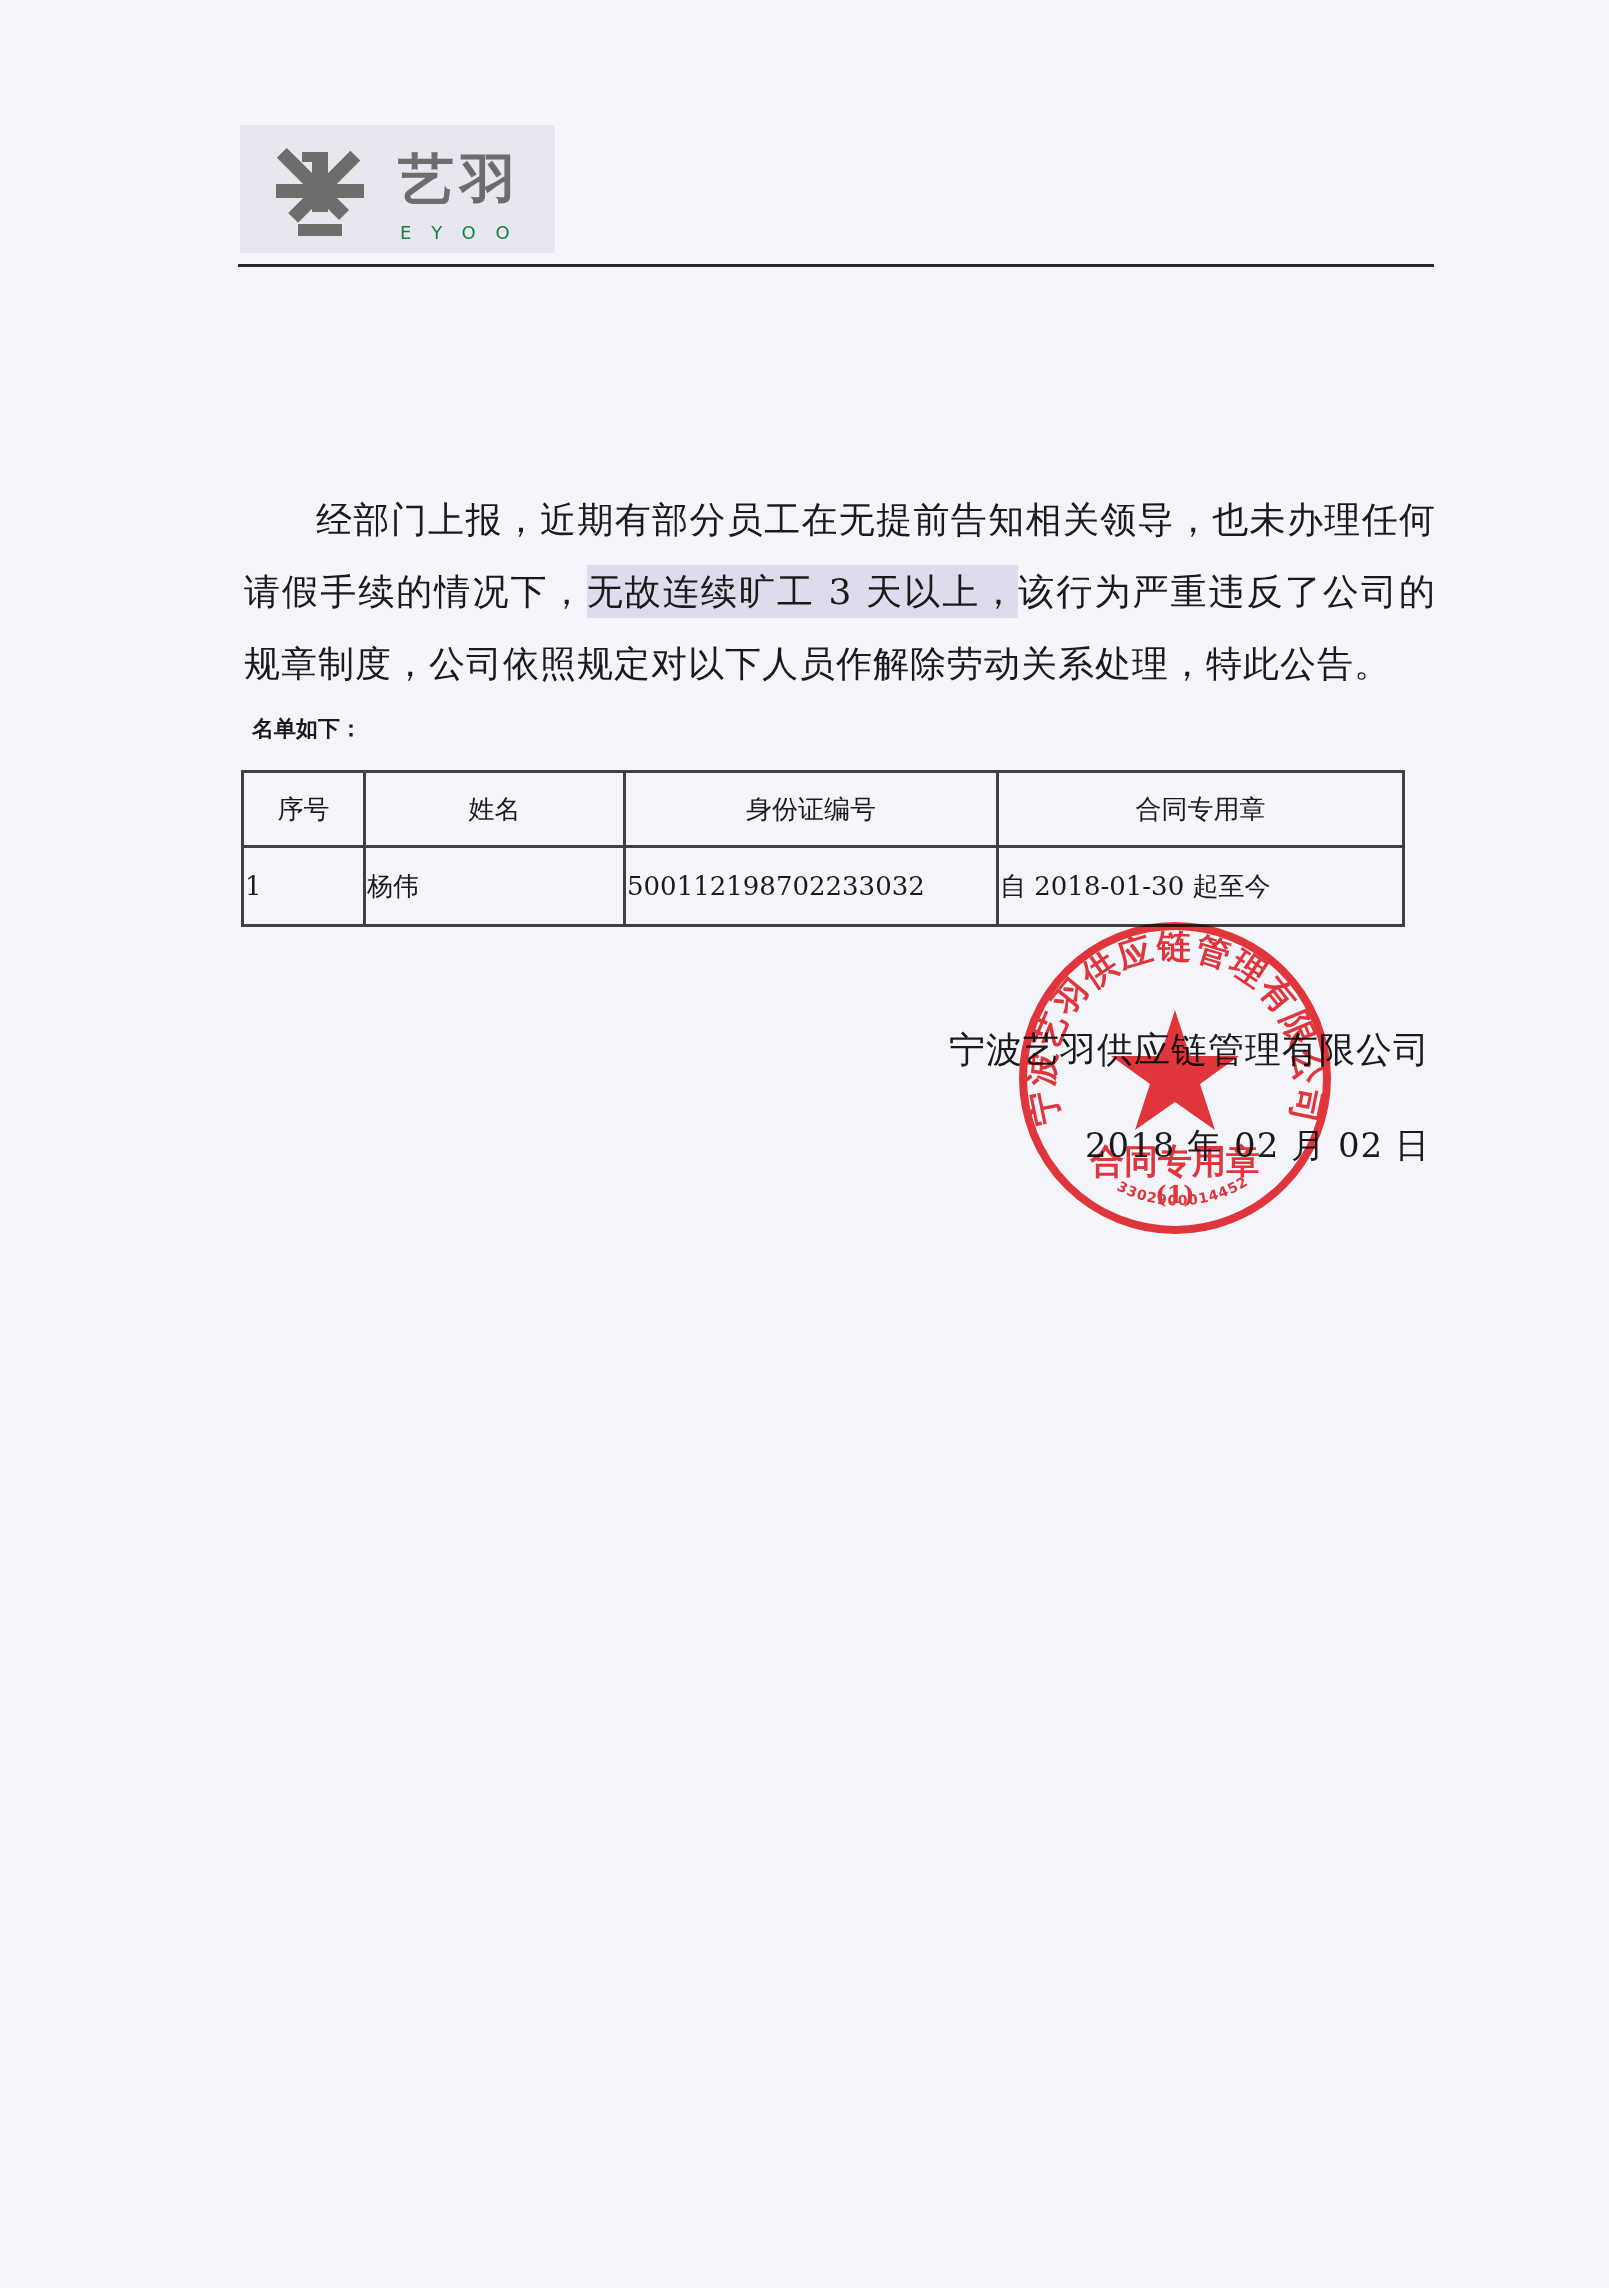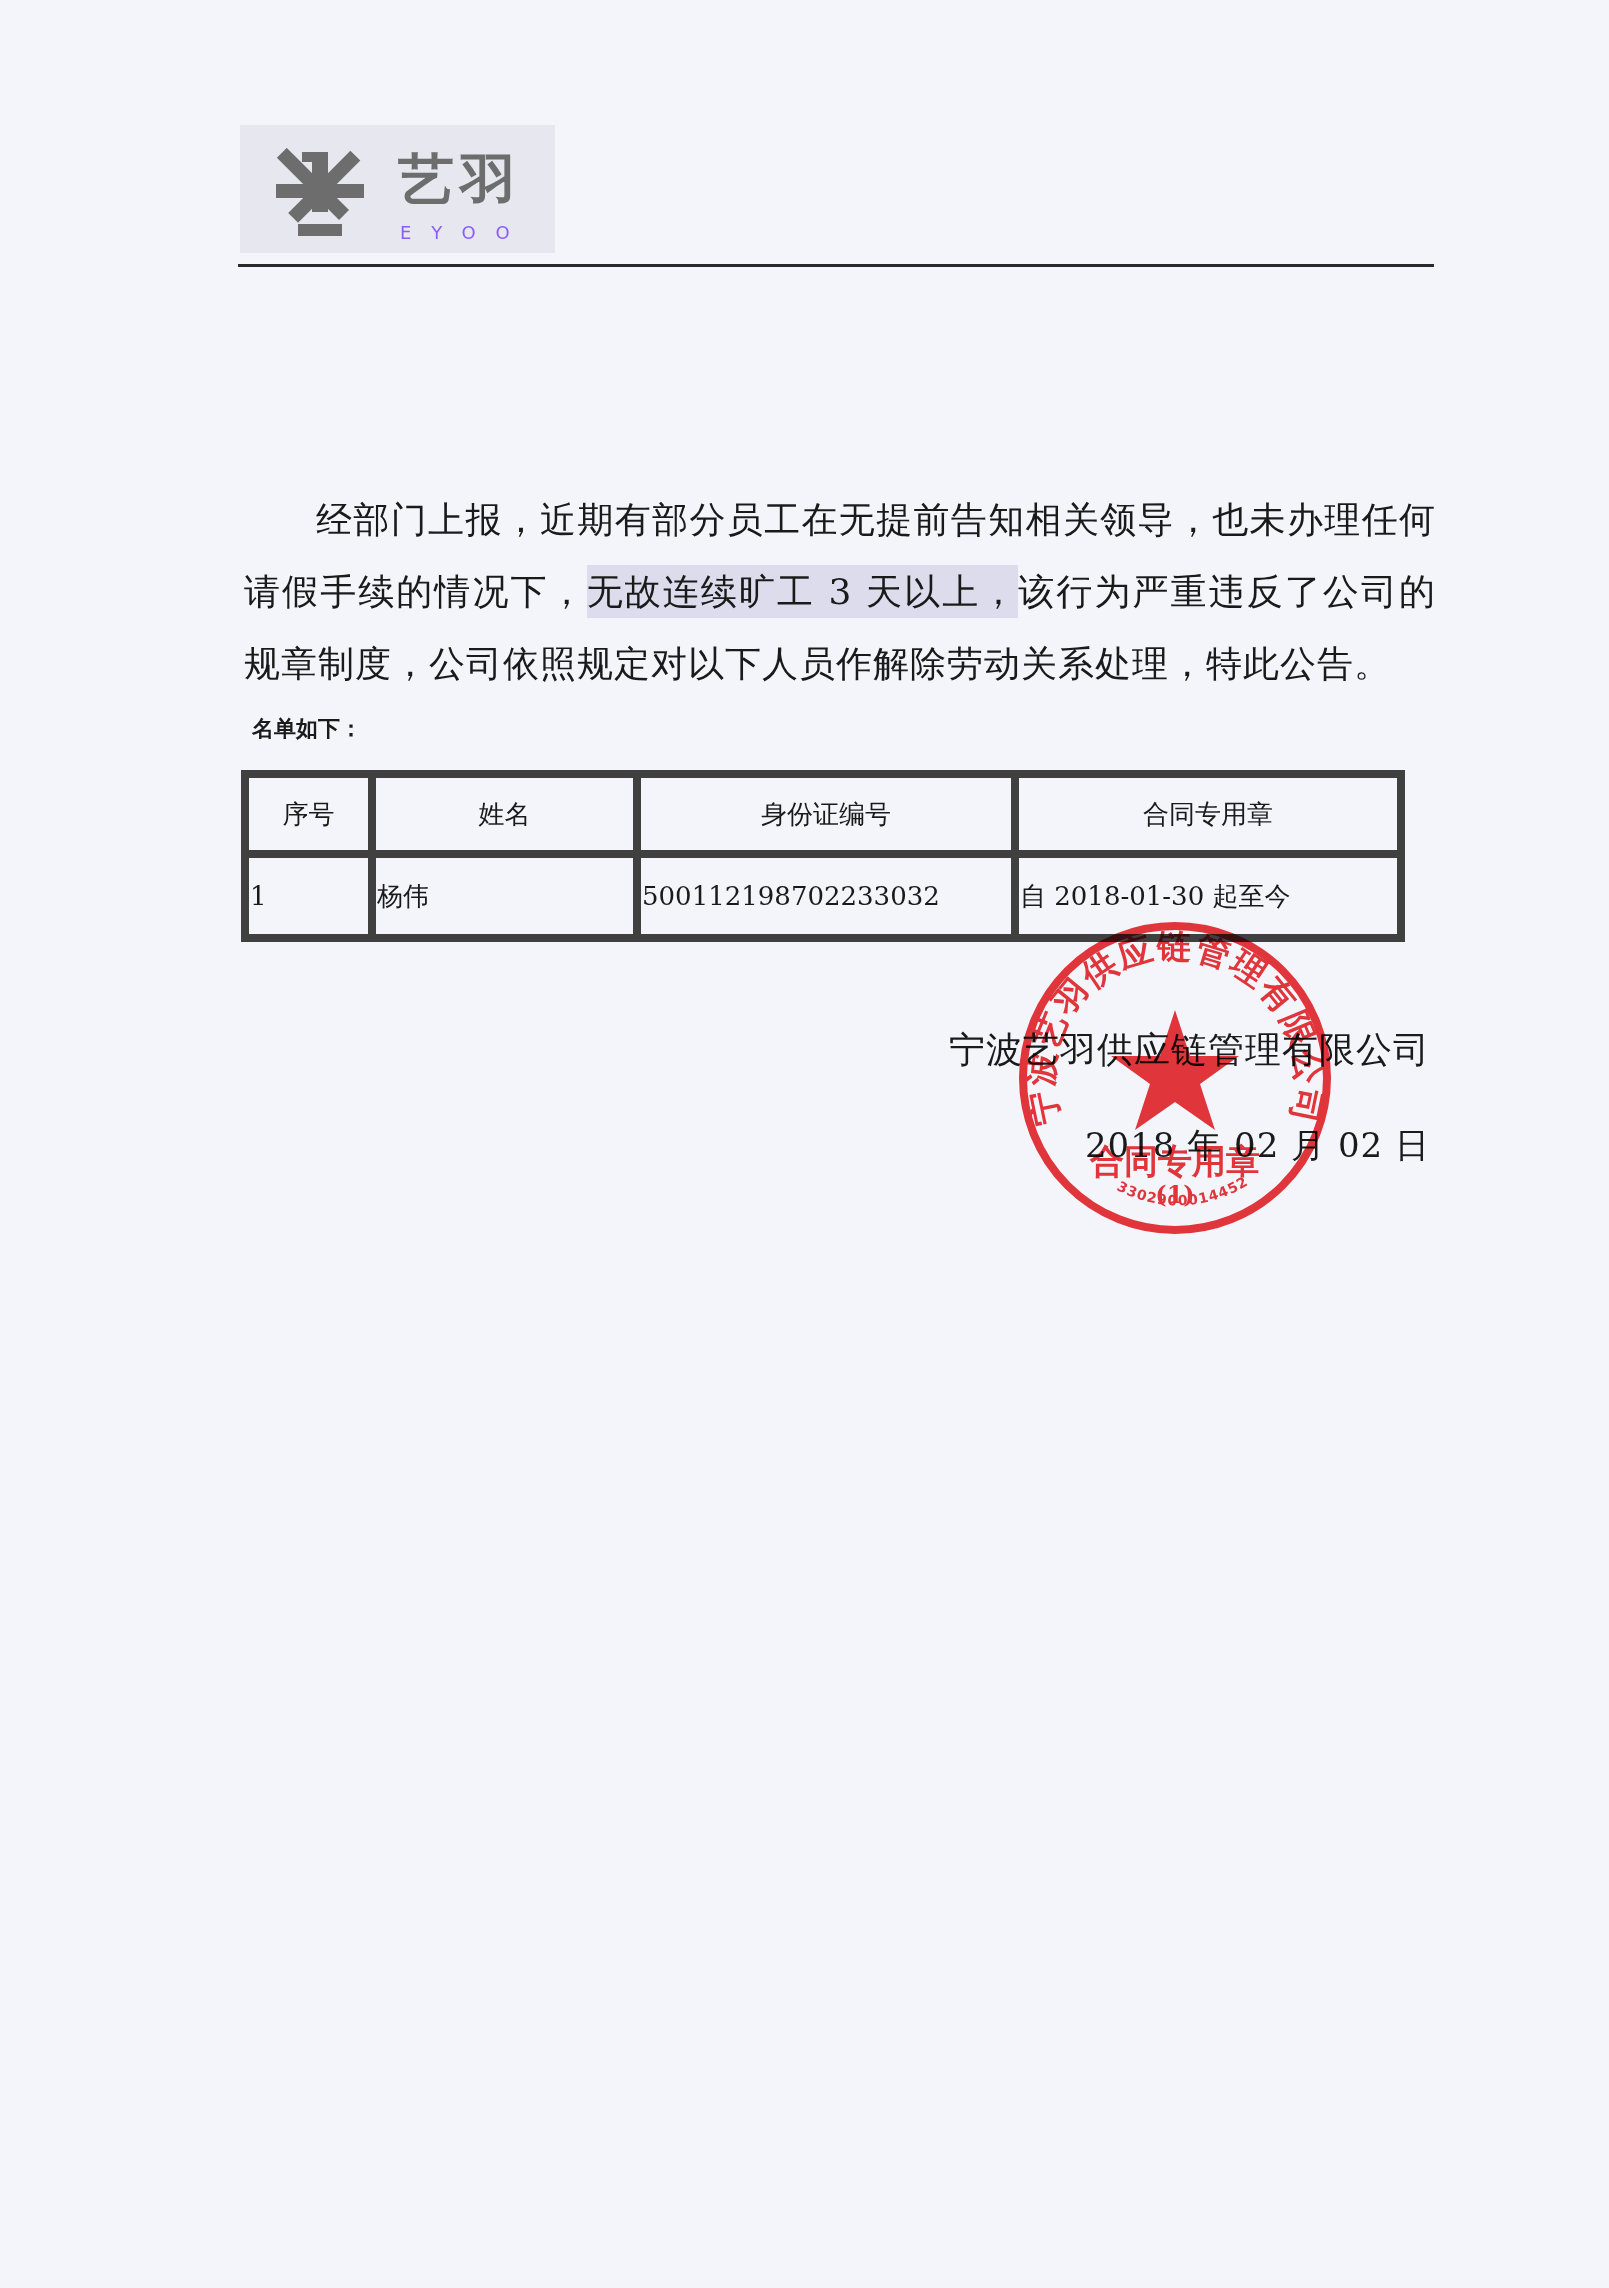--- a/index.html
+++ b/index.html
@@ -19,21 +19,21 @@
   }
   .logo-mark { position: absolute; left: 270px; top: 148px; width: 100px; height: 92px; }
   .logo-cn {
     position: absolute; left: 398px; top: 152px;
     font-family: "DejaVu Sans", "Liberation Sans", sans-serif;
     font-weight: bold; font-size: 56px; letter-spacing: 6px; color: #6d6d6d; line-height: 1;
   }
   .logo-en {
     position: absolute; left: 400px; top: 224px;
     font-family: "DejaVu Sans", "Liberation Sans", sans-serif;
-    font-size: 18px; letter-spacing: 20px; color: #8b5cf6; line-height: 1;
+    font-size: 18px; letter-spacing: 20px; color: #15803d; line-height: 1;
   }
   .header-rule {
     position: absolute; left: 238px; top: 264px; width: 1196px; height: 3px;
     background: #2a2a2a;
   }
 
   
   .title {
     position: absolute; left: 0; right: 0; top: 282px; text-align: center;
     font-family: "DejaVu Sans", "Liberation Sans", sans-serif;
@@ -54,21 +54,21 @@
     font-family: "DejaVu Sans", "Liberation Sans", sans-serif;
     font-size: 22px; font-weight: bold; line-height: 1; margin-left: 8px;
   }
 
   
   table.roster {
     position: absolute; left: 241px; top: 770px; width: 1164px;
     border-collapse: collapse; font-size: 26px;
   }
   table.roster th, table.roster td {
-    border: 8px solid #404040; font-weight: normal;
+    border: 3px solid #404040; font-weight: normal;
   }
   table.roster th { height: 70px; font-family: "DejaVu Sans", "Liberation Sans", sans-serif; }
   table.roster td { height: 74px; }
   .c1 { width: 117px; } .c2 { width: 255px; } .c3 { width: 368px; } .c4 { width: auto; }
 
   
   .sig-company {
     position: absolute; right: 179px; top: 1032px;
     font-size: 36px; letter-spacing: 1px; line-height: 1;
   }

